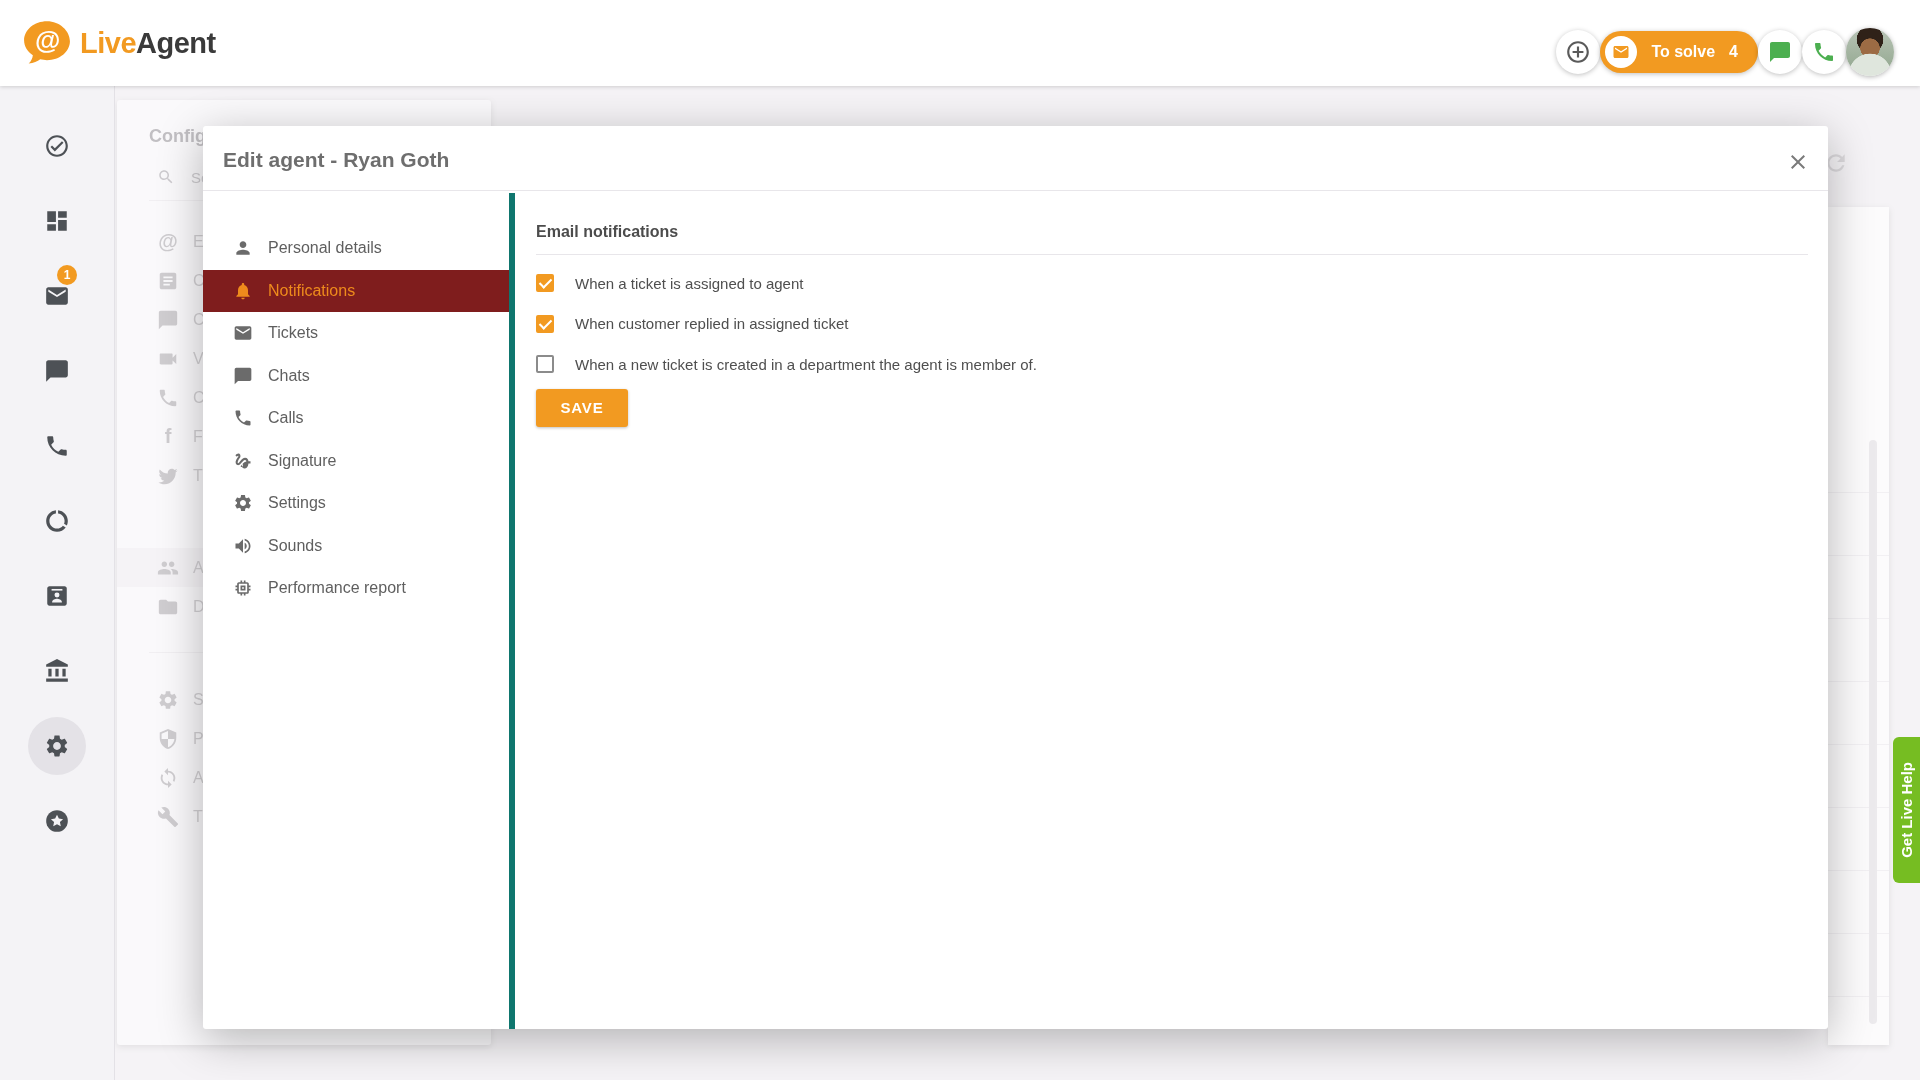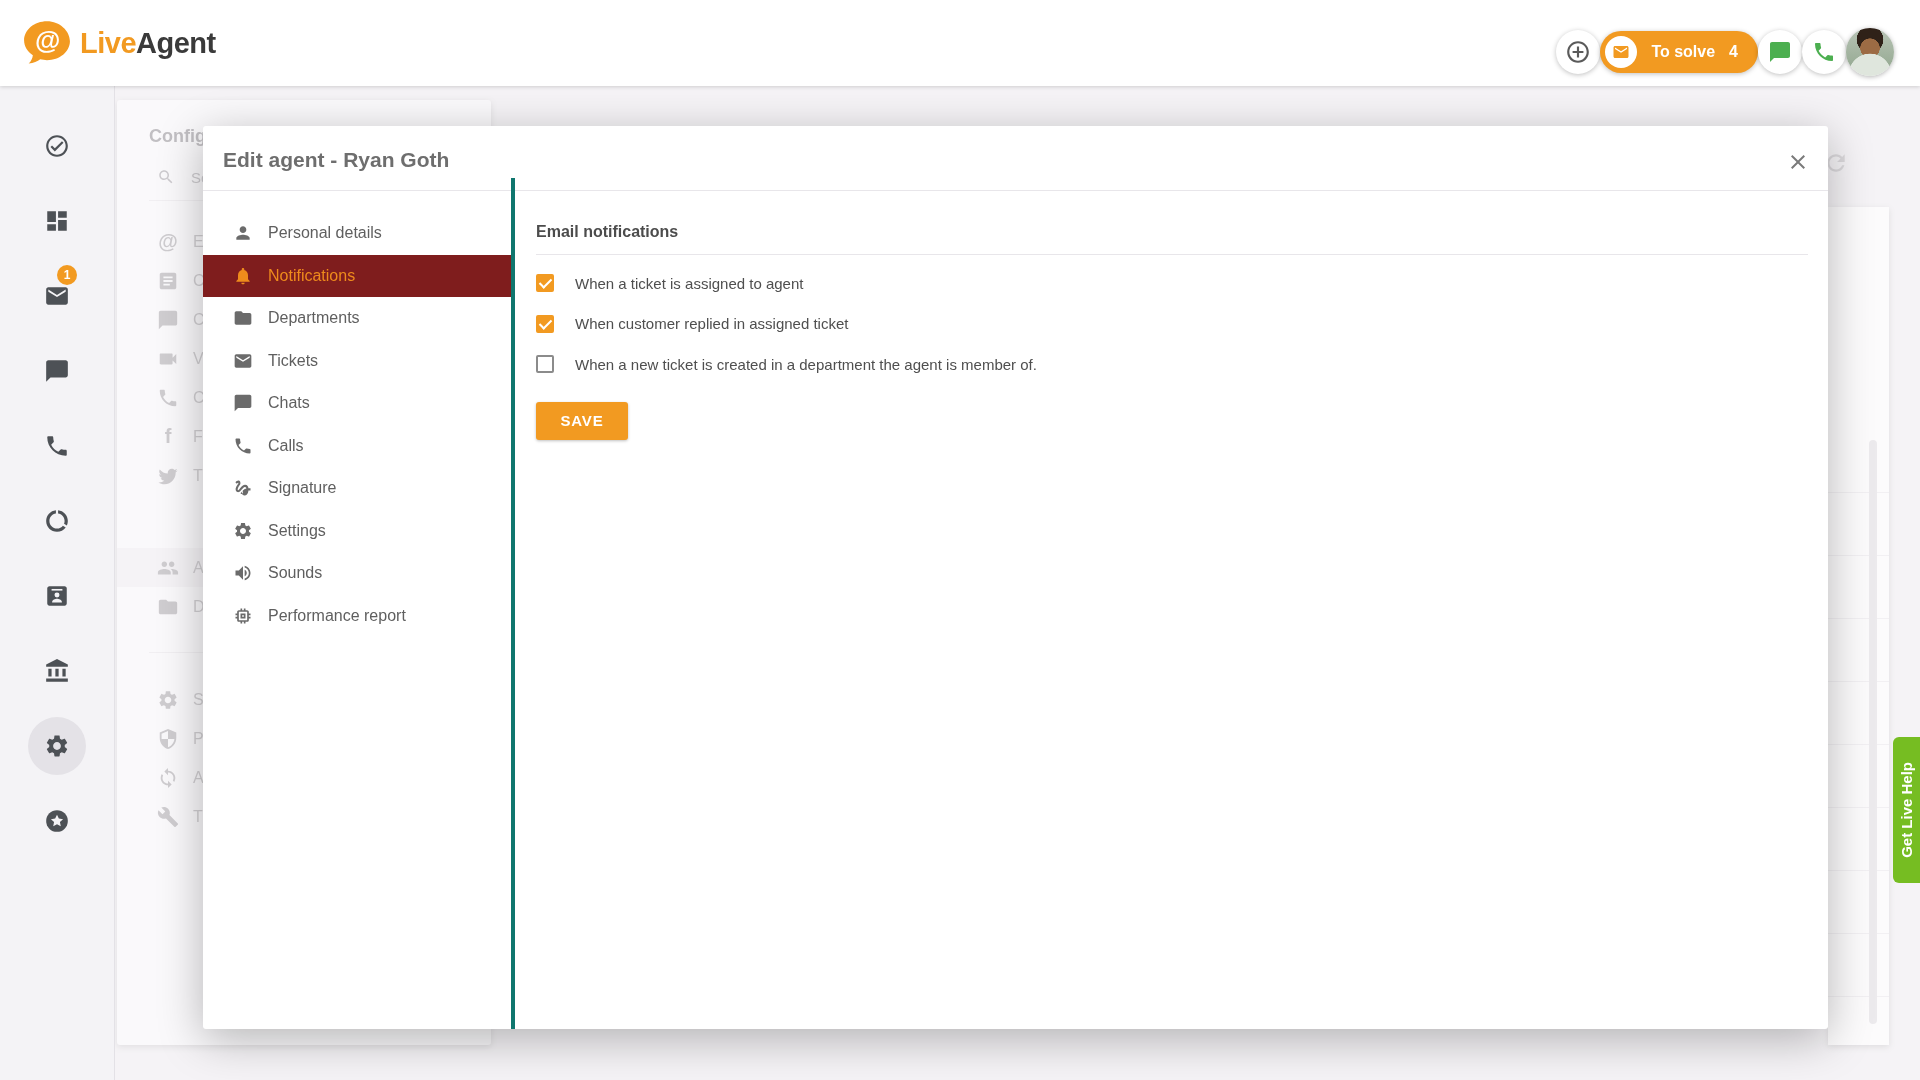--- a/index.html
+++ b/index.html
@@ -84,37 +84,37 @@
 
   .overlay { position:absolute; left:115px; top:86px; right:0; bottom:0; background:rgba(249,248,250,.55); z-index:35; }
 
   
   .modal { position:absolute; left:203px; top:126px; width:1625px; height:903px; background:#fff;
            border-radius:3px; box-shadow:0 10px 45px rgba(0,0,0,.28); z-index:40; }
   .modal-title { position:absolute; left:20px; top:22px; font-size:21px; font-weight:bold; color:#6e6e6e; }
   .modal-close { position:absolute; right:18px; top:24px; width:24px; height:24px; color:#7a7a7a;
                  background:none; border:none; cursor:pointer; padding:0; }
   .modal-head-divider { position:absolute; left:0; right:0; top:64px; height:1px; background:#e8e6ea; }
-  .modal-menu { position:absolute; left:0; top:52px; bottom:0; width:312px; border-right:4px solid #0f766e; padding-top:34px; }
+  .modal-menu { position:absolute; left:0; top:67px; bottom:0; width:312px; border-right:6px solid #0f766e; padding-top:34px; }
   .menu-row { height:42.5px; display:flex; align-items:center; padding-left:30px; gap:15px;
               font-size:16px; color:#5f5f5f; cursor:pointer; }
   .menu-row .icon { width:20px; height:20px; color:#6b6b6b; flex:none; }
   .menu-row.active { color:var(--active-orange); background:#7f1d1d; }
   .menu-row.active .icon { color:var(--active-orange); }
   .modal-content { position:absolute; left:313px; top:65px; right:0; bottom:0; padding:32px 20px; }
   .section-heading { font-size:16px; font-weight:bold; color:#4c4c4c; }
   .section-divider { margin-top:13px; height:1px; background:#e8e6ea; }
   .cb-list { margin-top:8px; }
   .cb-row { height:40.5px; display:flex; align-items:center; gap:21px; font-size:15px; color:#4f4f4f; }
   .cb-box { width:18px; height:18px; border:2px solid #8b8b8b; border-radius:2px; position:relative;
             cursor:pointer; flex:none; background:#fff; }
   .cb-row.checked .cb-box { background:var(--accent-orange); border-color:var(--accent-orange); }
   .cb-row.checked .cb-box::after { content:""; position:absolute; left:4px; top:0px; width:5px; height:10px;
             border:solid #fff; border-width:0 2px 2px 0; transform:rotate(45deg); }
-  .save-btn { margin-top:17px; min-width:92px; height:38px; background:var(--accent-orange); color:#fff;
+  .save-btn { margin-top:4px; min-width:92px; height:38px; background:var(--accent-orange); color:#fff;
             font-weight:bold; font-size:15px; letter-spacing:.8px; border:none; border-radius:3px;
             box-shadow:0 1px 3px rgba(0,0,0,.25); padding:0 20px; cursor:pointer; font-family:inherit; }
 
   
   .help-tab { position:absolute; right:0; top:737px; width:27px; height:146px; background:var(--help-green);
             border-radius:6px 0 0 6px; z-index:60; display:flex; align-items:center; justify-content:center;
             border:none; cursor:pointer; }
   .help-tab span { writing-mode:vertical-rl; transform:rotate(180deg); color:#fff; font-weight:bold;
             font-size:15px; white-space:nowrap; }
 </style>
@@ -431,28 +431,20 @@
 
       <div class="menu-row active">
         <span class="icon">
           <svg viewBox="0 0 24 24">
             <path d="M12 22c1.1 0 2-.9 2-2h-4c0 1.1.89 2 2 2zm6-6v-5c0-3.07-1.64-5.64-4.5-6.32V4c0-.83-.67-1.5-1.5-1.5s-1.5.67-1.5 1.5v.68C7.63 5.36 6 7.92 6 11v5l-2 2v1h16v-1l-2-2z"></path>
           </svg>
         </span>
         <span>Notifications</span>
       </div>
 
-      <div class="menu-row">
-        <span class="icon">
-          <svg viewBox="0 0 24 24">
-            <path d="M10 4H4c-1.1 0-1.99.9-1.99 2L2 18c0 1.1.9 2 2 2h16c1.1 0 2-.9 2-2V8c0-1.1-.9-2-2-2h-8l-2-2z"></path>
-          </svg>
-        </span>
-        <span>Departments</span>
-      </div>
 
       <div class="menu-row">
         <span class="icon">
           <svg viewBox="0 0 24 24">
             <path d="M20 4H4c-1.1 0-1.99.9-1.99 2L2 18c0 1.1.9 2 2 2h16c1.1 0 2-.9 2-2V6c0-1.1-.9-2-2-2zm0 4l-8 5-8-5V6l8 5 8-5v2z"></path>
           </svg>
         </span>
         <span>Tickets</span>
       </div>
 

